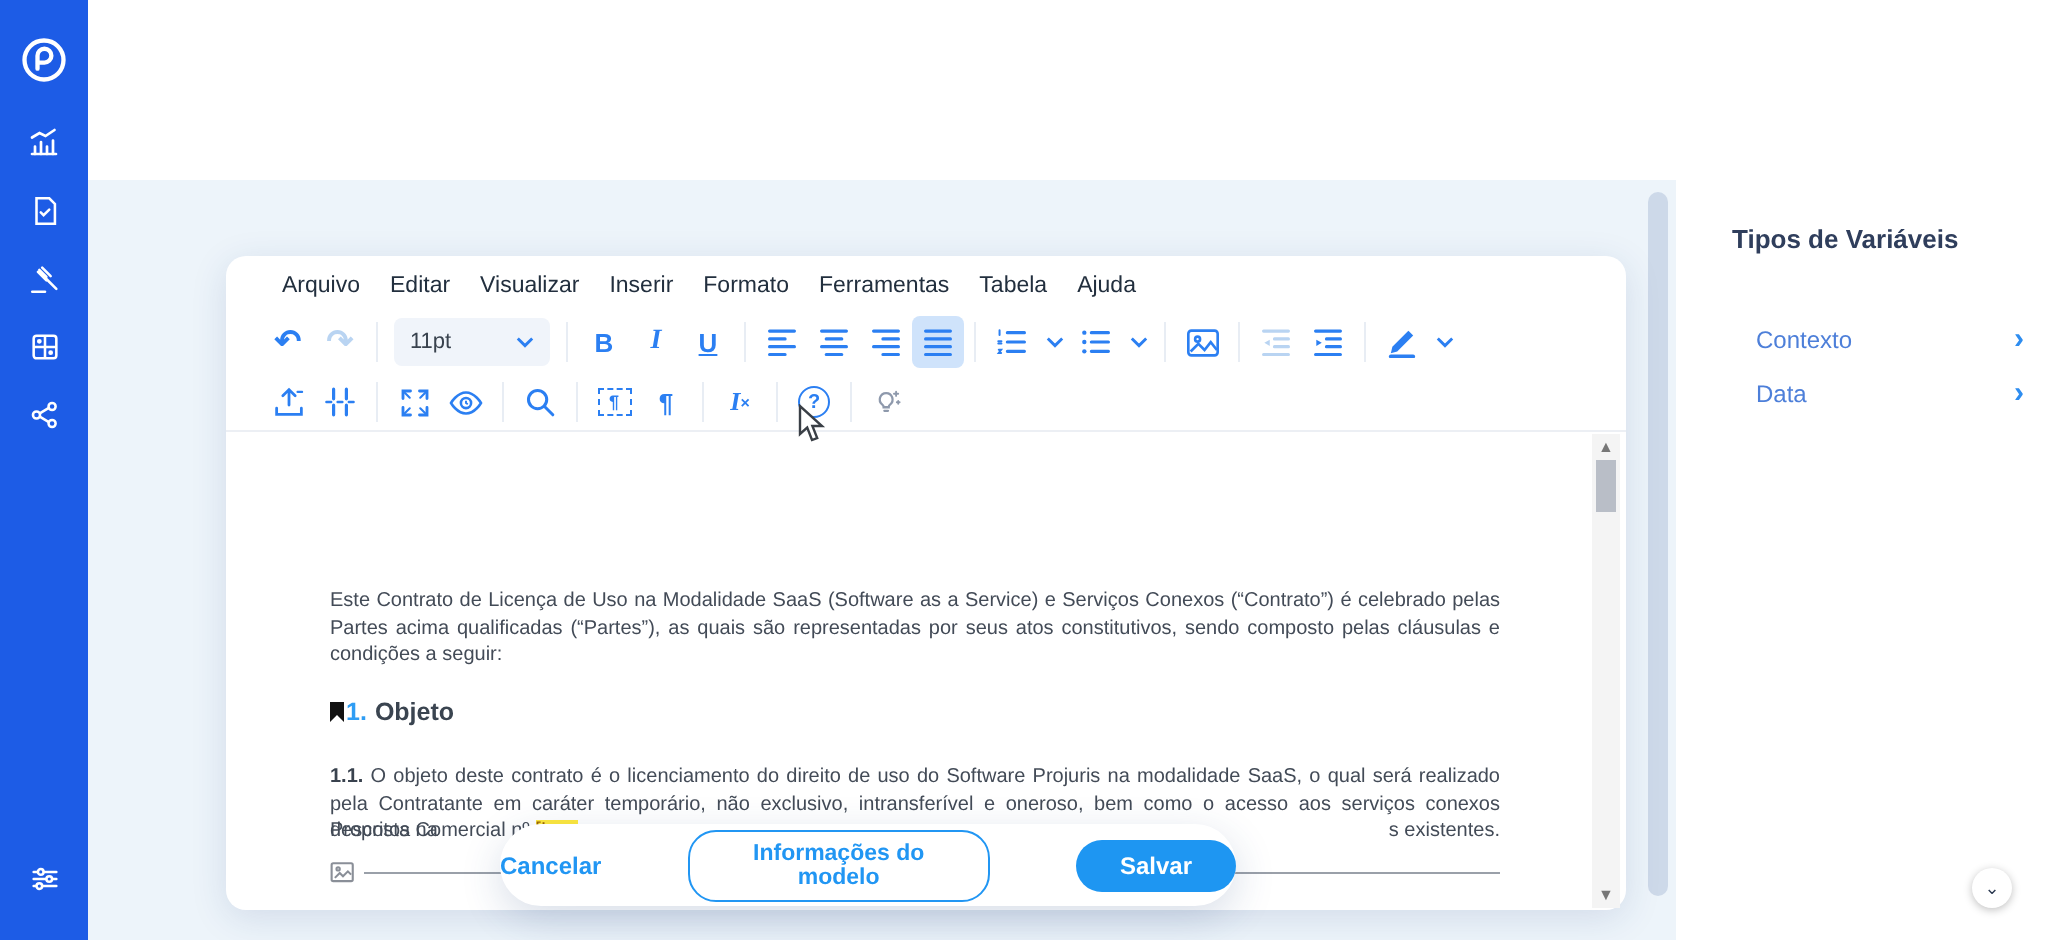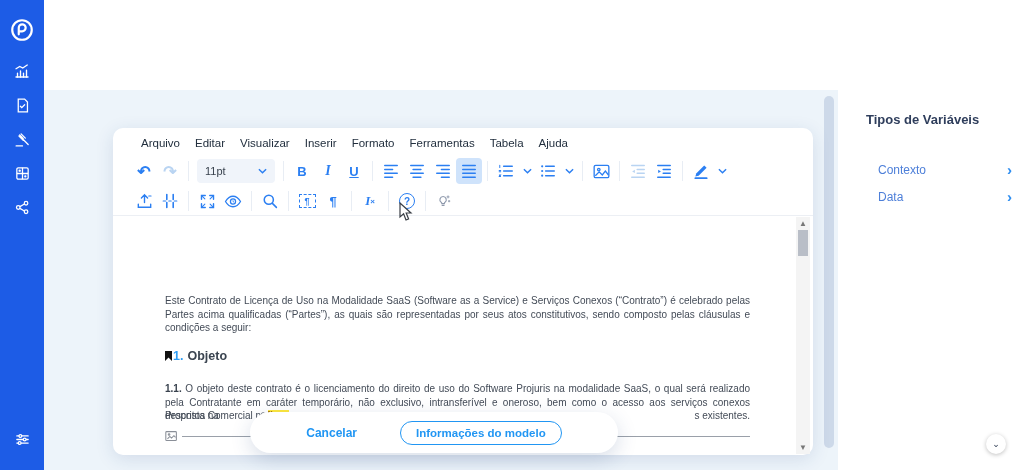--- a/index.html
+++ b/index.html
@@ -426,20 +426,21 @@
     <span class="arr">▲</span>
     <span class="thumb"></span>
     <span class="track"></span>
     <span class="arr">▼</span>
   </div>
 </div>
 
 <div id="action-bar" class="abs">
   <button id="cancel-btn">Cancelar</button>
   <button id="info-btn">Informações do modelo</button>
+  <button id="save-btn">Salvar</button>
 </div>
 
 <div id="scroll-fab" class="abs">
     <span>⌄</span>
   </div>
 
 <svg id="cursor" class="abs" width="14" height="20" viewBox="0 0 14 20">
   <path d="M1 1 L1 15 L4.6 11.8 L7 18 L9.6 17 L7.2 11 L12 11 Z" fill="#fff" stroke="#3a3f46" stroke-width="1.2"></path>
 </svg>
 

